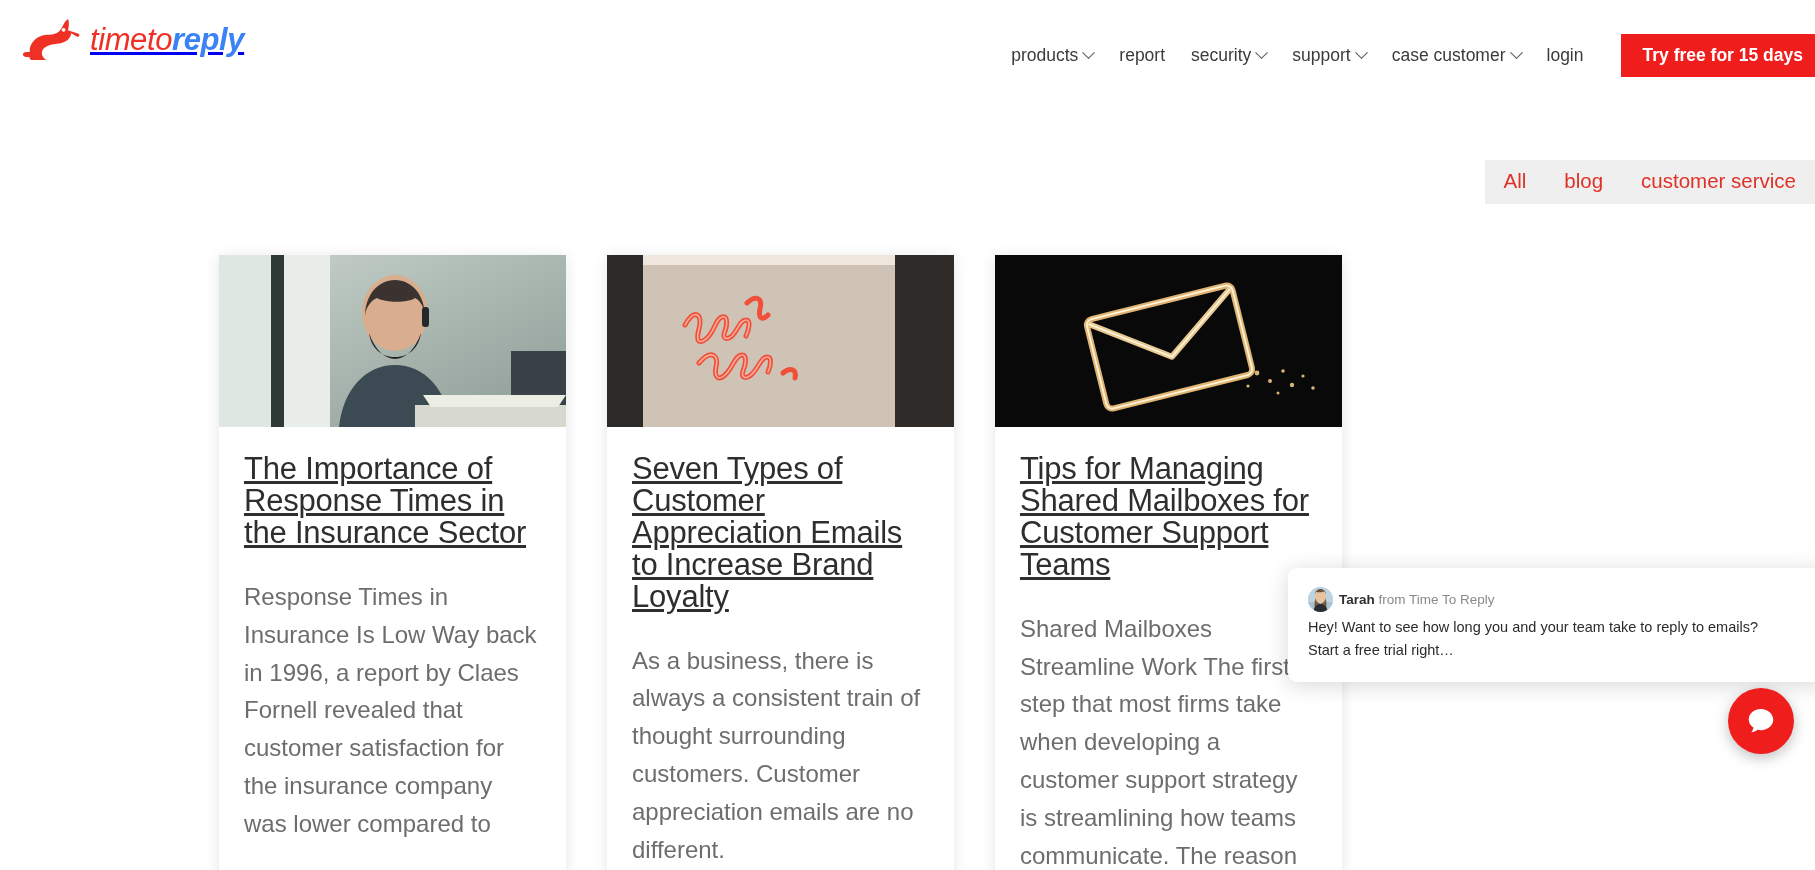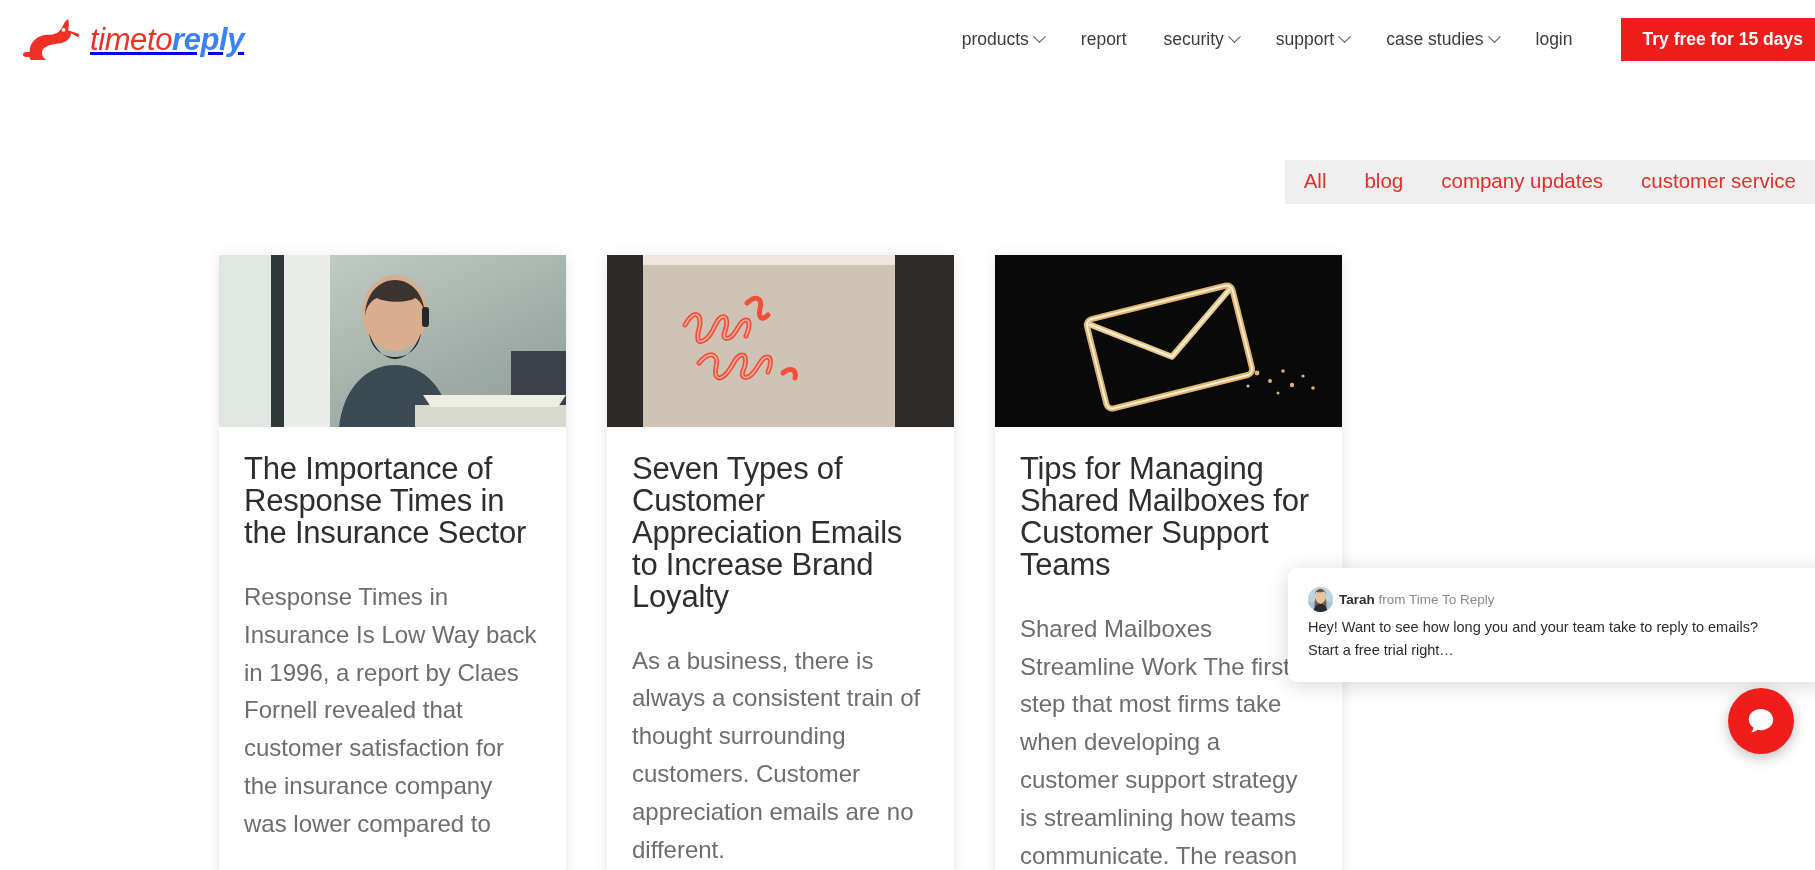--- a/index.html
+++ b/index.html
@@ -33,25 +33,25 @@
     letter-spacing: -0.4px;
     white-space: nowrap;
     line-height: 1;
   }
   .logo-text .lt-light { font-style: italic; font-weight: 300; color: #ee3124; }
   .logo-text .lt-bold  { font-style: italic; font-weight: 700; color: #3b82f6; }
 
   .main-nav {
     position: absolute;
     right: 0;
-    top: 0;
+    top: 16px;
     height: 78px;
     display: flex;
     align-items: center;
-    gap: 11px;
+    gap: 0;
   }
   .nav-item {
     display: flex;
     align-items: center;
     gap: 6px;
     font-size: 17.5px;
     color: #3b3b3b;
     padding: 0 13px;
     white-space: nowrap;
     cursor: pointer;
@@ -121,20 +121,21 @@
     overflow: hidden;
   }
   .card-media svg { display: block; width: 100%; height: 100%; }
   .card-body { padding: 26px 25px 0 25px; }
   .card-title {
     font-size: 31px;
     line-height: 1.03;
     font-weight: 300;
     color: #2e2e2e;
     letter-spacing: -0.2px;
+    text-decoration: underline;
   }
   .card-excerpt {
     margin-top: 29px;
     font-size: 24px;
     line-height: 1.58;
     color: #6d6d6d;
     font-weight: 400;
   }
 
   
@@ -215,36 +216,35 @@
       <span>security</span>
       <span class="chev"></span>
     </div>
 
     <div class="nav-item">
       <span>support</span>
       <span class="chev"></span>
     </div>
 
     <div class="nav-item">
-      <span>case studies</span>
+      <span>case customer</span>
       <span class="chev"></span>
     </div>
 
     <div class="nav-item">
       <span>login</span>
     </div>
 
     <button class="nav-cta">Try free for 15 days</button>
   </nav>
 </header>
 
 <div class="filters">
   <button class="filter-tab">All</button>
   <button class="filter-tab">blog</button>
-  <button class="filter-tab">company updates</button>
   <button class="filter-tab">customer service</button>
 </div>
 
 <section class="cards">
 
   <article class="card">
     <div class="card-media">
       <svg viewBox="0 0 347 172" preserveAspectRatio="none" xmlns="http://www.w3.org/2000/svg">
         <defs>
           <linearGradient id="g1a" x1="0" y1="0" x2="1" y2="1">

